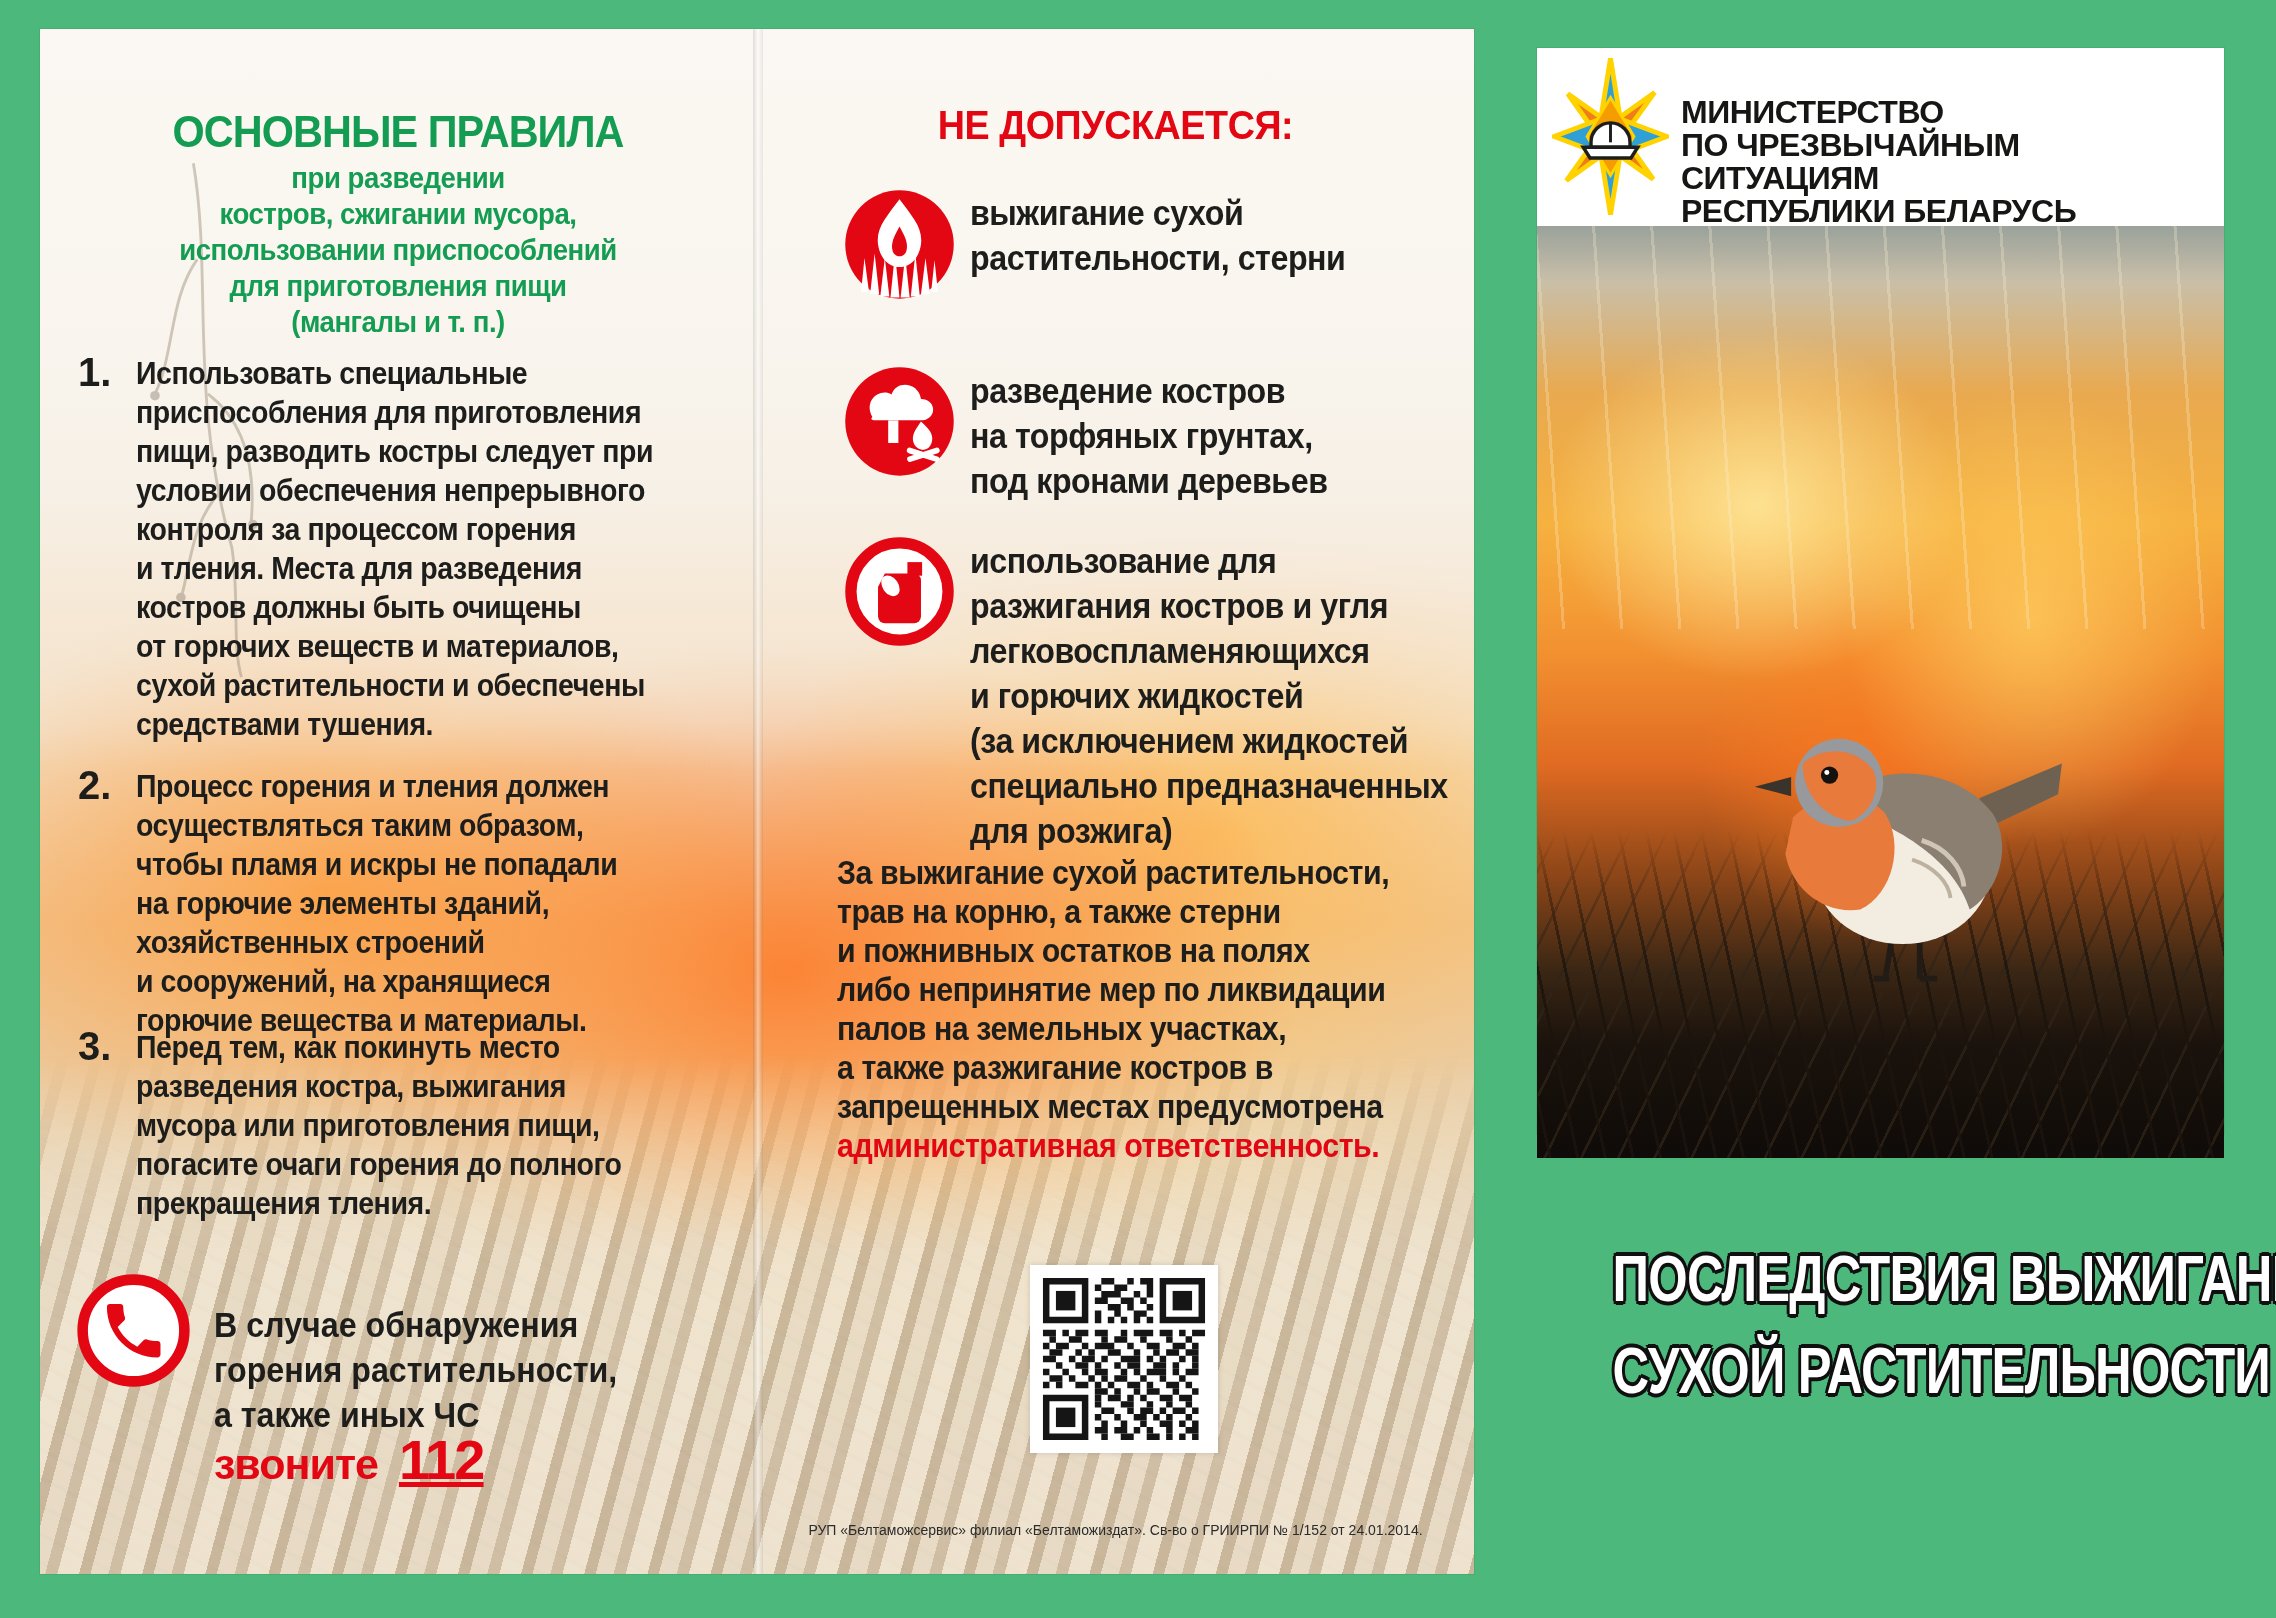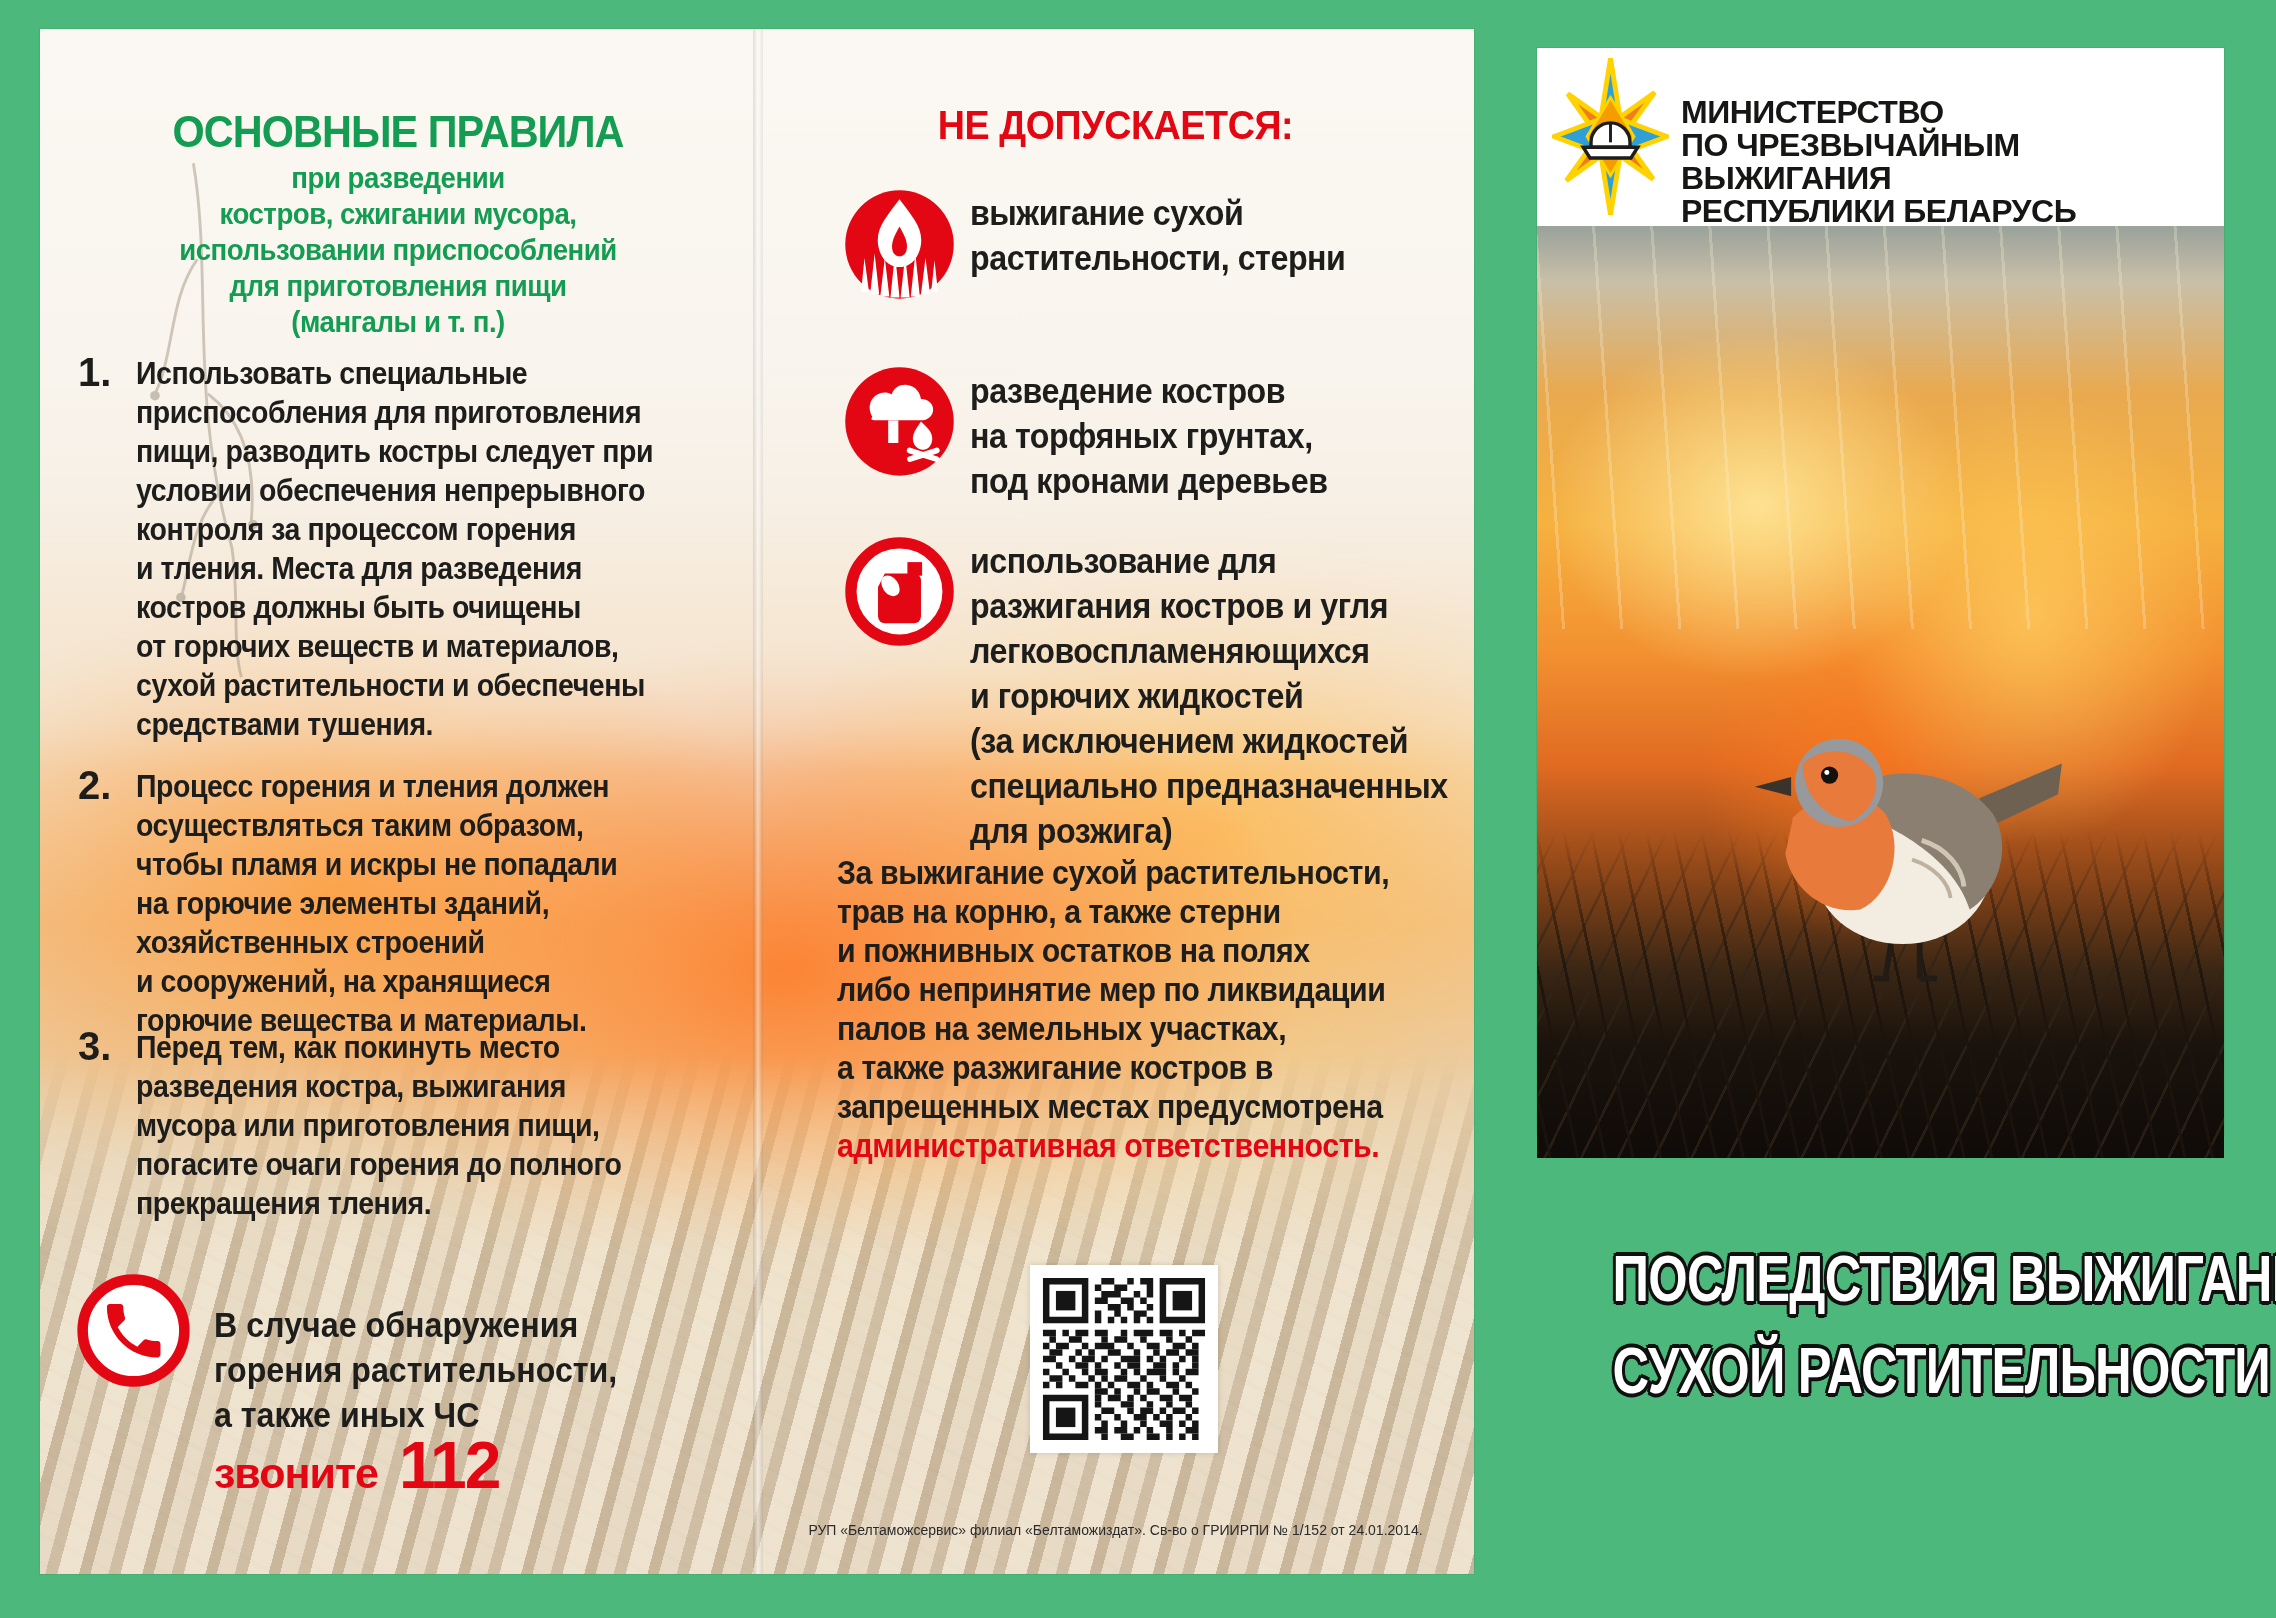--- a/index.html
+++ b/index.html
@@ -31,21 +31,21 @@
   .red-t{color:#e30613;}
   .ink{color:#1d1d1b;}
 
   .lp-head{left:0;top:77px;width:716px;text-align:center;font-size:45px;letter-spacing:-1px;}
   .lp-sub{left:0;top:131px;width:716px;text-align:center;font-size:30px;line-height:36px;letter-spacing:-0.5px;}
   .rule-num{font-size:40px;}
   .rule-text{font-size:31px;line-height:39px;letter-spacing:-0.5px;}
   .emerg-text{left:174px;top:1273px;width:461px;font-size:35px;line-height:45px;}
   .call-row{left:174px;top:1398px;display:flex;align-items:baseline;gap:21px;}
   .call-word{font-size:43px;letter-spacing:-1px;}
-  .call-num{font-size:66px;letter-spacing:-1.9px;}
+  .call-num{font-size:56px;letter-spacing:-1.9px;text-decoration:underline;}
 
   .mp-head{left:716px;top:73px;width:719px;text-align:center;font-size:41px;letter-spacing:-0.5px;}
   .mp-item-text{font-size:35px;line-height:45px;letter-spacing:-0.5px;}
   .law{left:797px;top:824px;width:639px;font-size:33px;line-height:39px;letter-spacing:-0.5px;}
   .qr-box{left:990px;top:1236px;width:188px;height:188px;background:#fff;box-shadow:0 0 5.8px rgba(0,0,0,.15);}
   .imprint{left:716px;top:1493px;width:719px;text-align:center;font-size:14px;color:#2b2b2b;}
 
   
   .sheet2{left:1537px;top:48px;width:687px;height:1086px;background:#fff;box-shadow:0 0 0 1px rgba(0,0,0,.06);}
   .ministry{left:144px;top:48px;width:538px;font-size:32px;line-height:33px;color:#161614;letter-spacing:-0.5px;}
@@ -230,21 +230,21 @@
     <svg class="abs" style="left:15.4px;top:7.7px;" width="117" height="161" viewBox="0 0 120 160">
       <polygon points="60,16 69,71 122,80 69,89 60,144 51,89 -2,80 51,71" fill="#ef7d1a" stroke="#ffd200" stroke-width="5" transform="rotate(45 60 80)"></polygon>
       <polygon points="60,0 70,62 118,80 70,98 60,160 50,98 2,80 50,62" fill="#2f9fd8" stroke="#ffd200" stroke-width="5"></polygon>
       <polygon points="60,40 84,80 60,120 36,80" fill="#f59c00" stroke="#ffd200" stroke-width="3"></polygon>
       <path d="M40 86 a20 20 0 0 1 40 0 v5 h-40 z" fill="#fff" stroke="#1d1d1b" stroke-width="3.5"></path>
       <path d="M32 91 h56 l-7 11 h-42 z" fill="#fff" stroke="#1d1d1b" stroke-width="3.5"></path>
       <path d="M60 66 v20" stroke="#1d1d1b" stroke-width="3" fill="none"></path>
     </svg>
     <div class="abs b ministry">
       <div>МИНИСТЕРСТВО</div>
-      <div>ПО ЧРЕЗВЫЧАЙНЫМ ВЫЖИГАНИЯ</div>
+      <div>ПО ЧРЕЗВЫЧАЙНЫМ СИТУАЦИЯМ</div>
       <div>РЕСПУБЛИКИ БЕЛАРУСЬ</div>
     </div>
     <div class="abs photo">
       <div class="abs stems"></div>
       <div class="abs branches"></div>
       <svg class="abs" style="left:202px;top:480px;" width="327" height="288" viewBox="0 0 170 150">
         <g stroke="#231c16" stroke-width="3" fill="none">
           <path d="M80 118 L76 142 M78 142 h-8 M94 116 L94 142 M94 142 h9"></path>
         </g>
         <polygon points="125,48 168,30 166,46 128,64" fill="#6e6152"></polygon>

